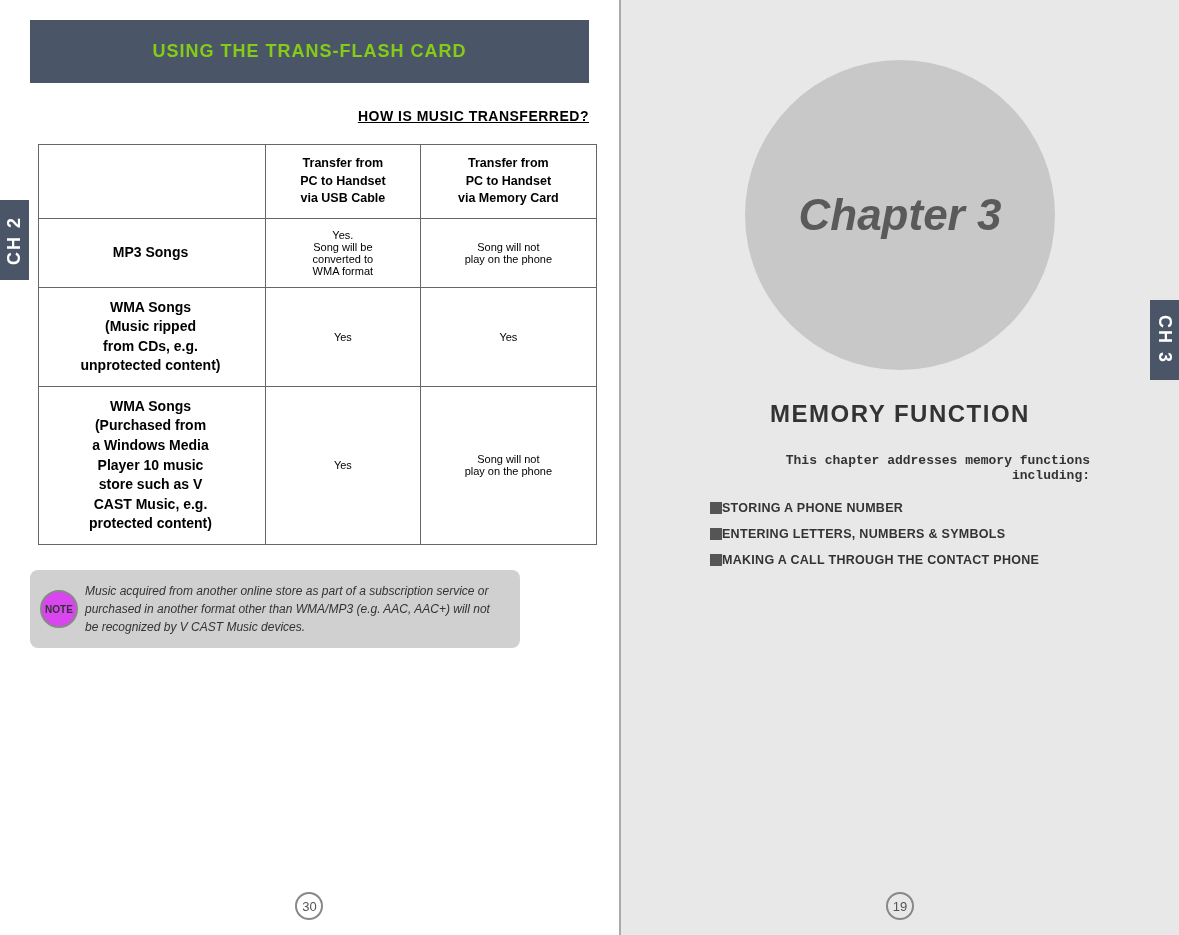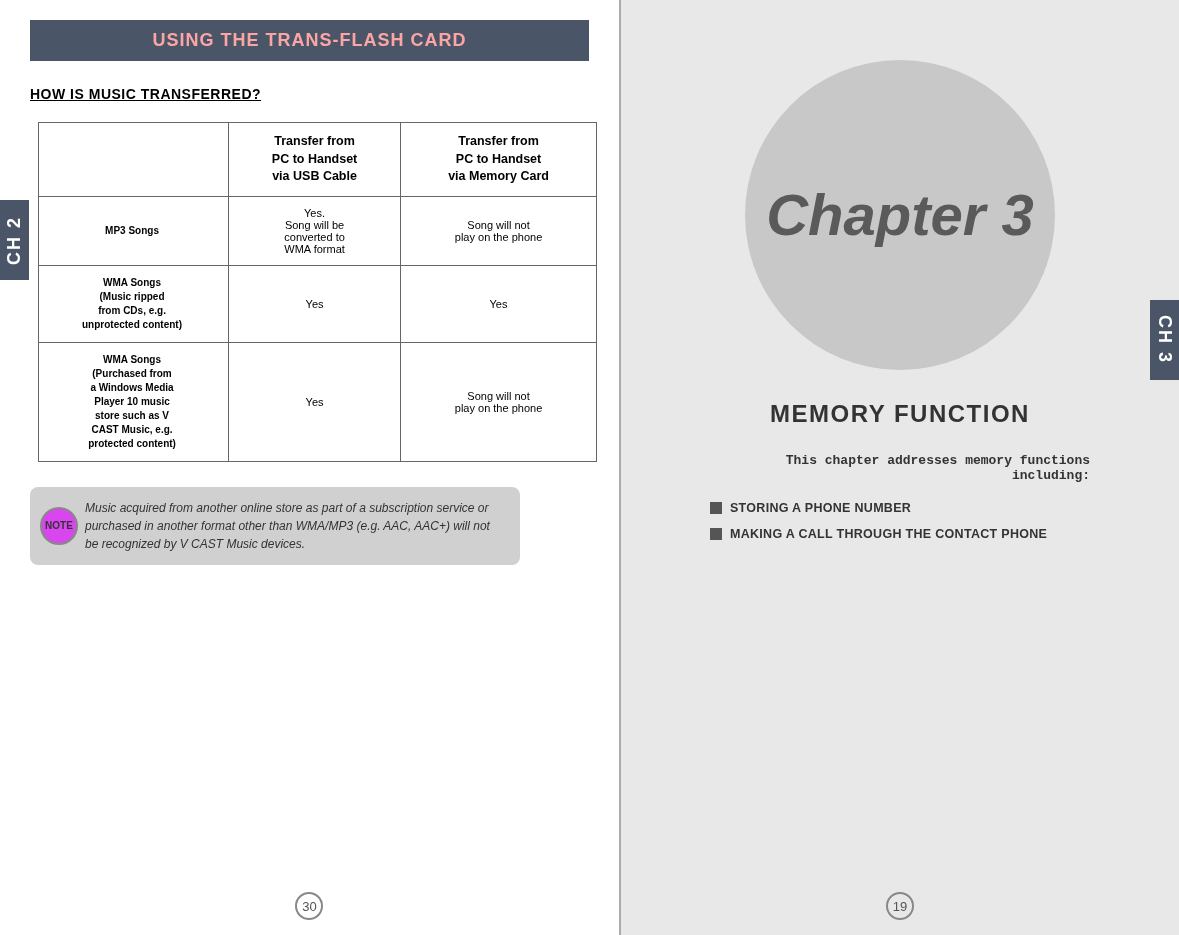--- a/index.html
+++ b/index.html
@@ -20,35 +20,36 @@
       background: #fff;
       padding: 20px 30px 20px 30px;
       position: relative;
       display: flex;
       flex-direction: column;
     }
 
     
     .header-banner {
       background: #4a5568;
-      color: #fca5a5;
+      color: #84cc16;
       font-size: 18px;
       font-weight: bold;
-      padding: 10px 20px;
+      padding: 21px 20px;
       text-align: center;
       letter-spacing: 1px;
       margin-bottom: 25px;
     }
 
     .section-title {
       font-size: 14px;
       font-weight: bold;
       text-decoration: underline;
       margin-bottom: 20px;
       letter-spacing: 0.5px;
+      text-align: right;
     }
 
     
     .transfer-table {
       width: 100%;
       border-collapse: collapse;
       border: 1.5px solid #666;
       margin-bottom: 25px;
       margin-left: 8px;
     }
@@ -63,21 +64,21 @@
 
     .transfer-table thead td {
       font-weight: bold;
       font-size: 12.5px;
       background: #fff;
       line-height: 1.4;
     }
 
     .transfer-table .row-header {
       font-weight: bold;
-      font-size: 10px;
+      font-size: 14px;
       line-height: 1.4;
       padding-left: 9px;
     }
 
     .transfer-table .empty-cell {
       background: #fff;
     }
 
     
     .note-box {
@@ -168,21 +169,21 @@
       border-radius: 50%;
       display: flex;
       flex-direction: column;
       align-items: center;
       justify-content: center;
       margin-bottom: 30px;
       margin-top: 30px;
     }
 
     .chapter-label {
-      font-size: 58px;
+      font-size: 44px;
       font-weight: bold;
       color: #5a5a5a;
       font-style: italic;
       line-height: 1;
     }
 
     .memory-function-title {
       font-size: 24px;
       font-weight: bold;
       color: #333;
@@ -208,21 +209,21 @@
       max-width: 380px;
     }
 
     .chapter-list li {
       font-size: 12.5px;
       font-weight: bold;
       color: #333;
       margin-bottom: 12px;
       display: flex;
       align-items: flex-start;
-      gap: 8px;
+      gap: 0;
       letter-spacing: 0.3px;
     }
 
     .list-bullet {
       width: 12px;
       height: 12px;
       background: #555;
       flex-shrink: 0;
       margin-top: 1px;
     }
@@ -345,20 +346,24 @@
     <span>This chapter addresses memory functions including:</span>
   </div>
 
   <ul class="chapter-list">
     <li>
       <span class="list-bullet"></span>
       <span>STORING A PHONE NUMBER</span>
     </li>
     <li>
       <span class="list-bullet"></span>
+      <span>ENTERING LETTERS, NUMBERS &amp; SYMBOLS</span>
+    </li>
+    <li>
+      <span class="list-bullet"></span>
       <span>MAKING A CALL THROUGH THE CONTACT PHONE</span>
     </li>
   </ul>
 
   <div class="page-num-right">
     <span>19</span>
   </div>
 </div>
 
 </body></html>

